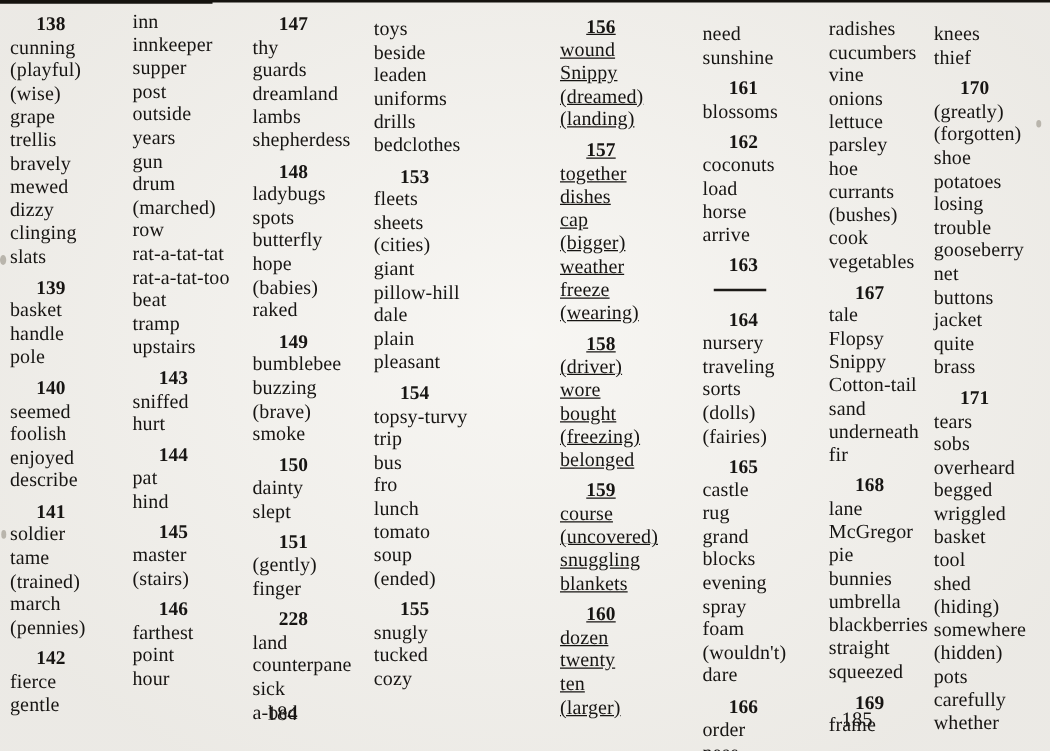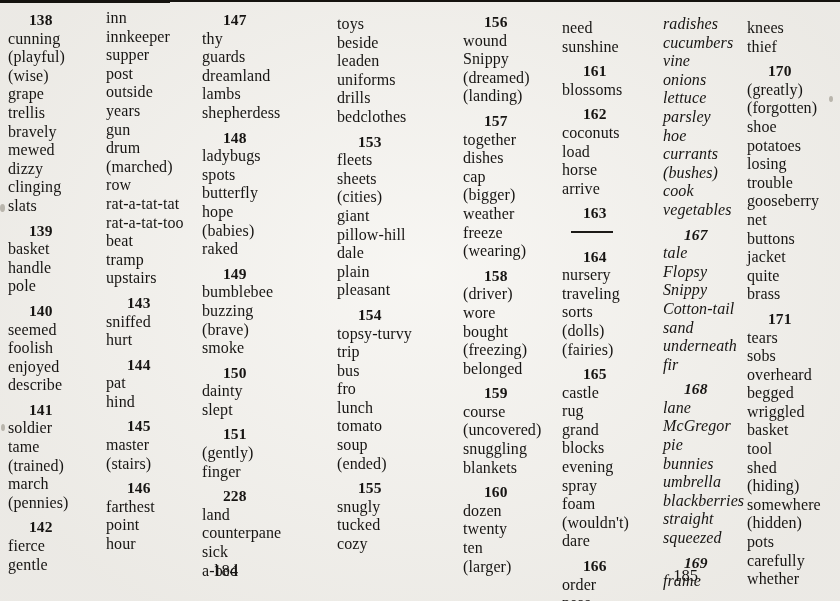--- a/index.html
+++ b/index.html
@@ -36,25 +36,25 @@
     position: absolute;
     width: 98px;
     font-size: 16px;
     line-height: 18.6px;
     letter-spacing: 0.1px;
   }
   
   .c0 { left: 8px;   top: 11px; }
   .c1 { left: 106px; top: 9px; }
   .c2 { left: 202px; top: 11px; }
-  .c3 { left: 299px; top: 15px; margin-left: 38px; }
+  .c3 { left: 299px; top: 15px; }
   
-  .c4 { left: 23px;  top: 13px; }
+  .c4 { left: 8px;  top: 13px; text-decoration: underline; }
   .c5 { left: 122px; top: 19px; }
-  .c6 { left: 223px; top: 15px; font-style: italic; }
+  .c6 { left: 223px; top: 15px; }
   .c7 { left: 307px; top: 19px; width: 94px; }
 
   .word { white-space: nowrap; }
   .num {
     font-weight: 700;
     text-indent: 21px;
     margin-top: 6px;
     font-size: 15.5px;
   }
   .col > .num:first-child { margin-top: 0; }

